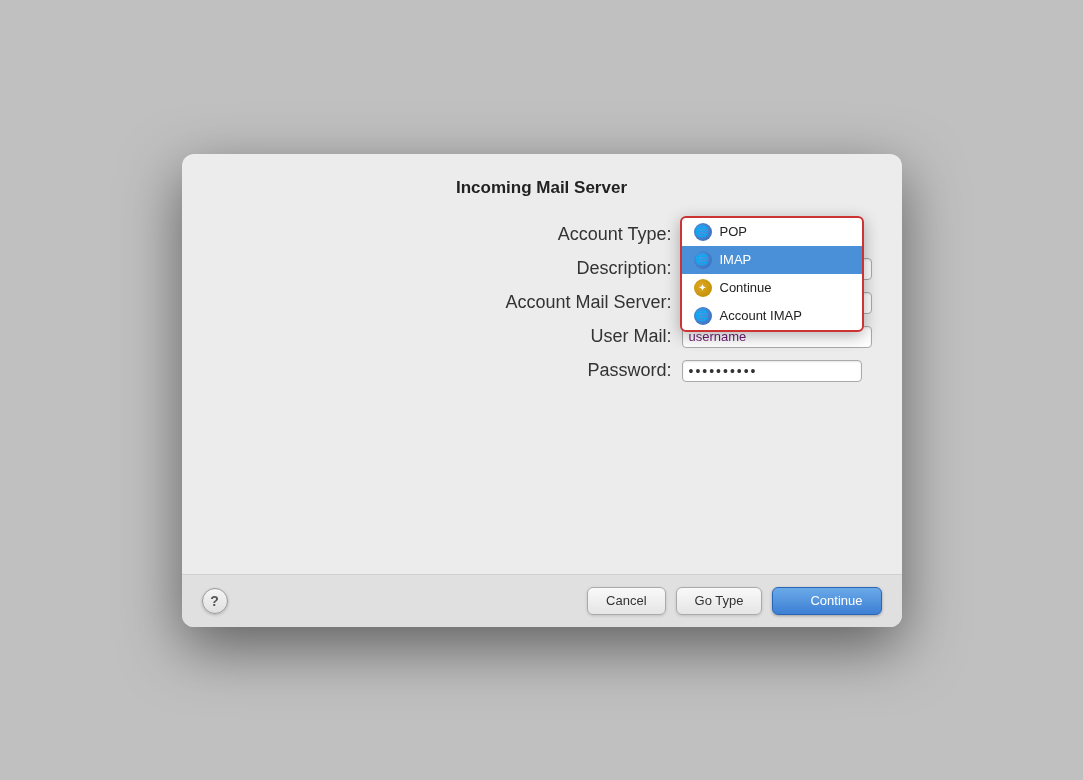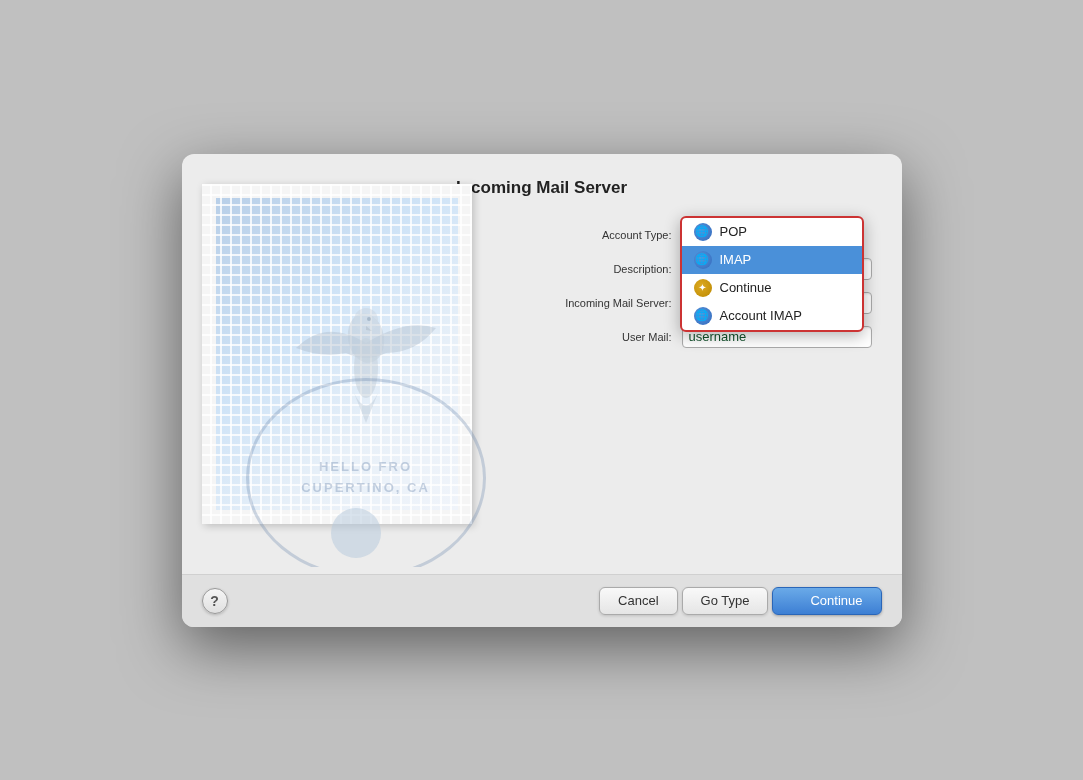--- a/index.html
+++ b/index.html
@@ -119,34 +119,34 @@
     .form-row {
       display: flex;
       align-items: center;
       margin-bottom: 12px;
     }
 
     .form-label {
       text-align: right;
       width: 180px;
       padding-right: 10px;
-      font-size: 11px;
+      font-size: 18px;
       color: #333;
       flex-shrink: 0;
     }
 
     .form-input {
       flex: 1;
       height: 22px;
       border: 1px solid #aaa;
       border-radius: 4px;
       background: white;
       padding: 0 6px;
       font-size: 13px;
-      color: #14532d;
+      color: #701a75;
       outline: none;
       box-shadow: inset 0 1px 2px rgba(0,0,0,0.1);
     }
 
     .form-input-text {
       flex: 1;
       height: 22px;
       border: 1px solid #aaa;
       border-radius: 4px;
       background: white;
@@ -245,21 +245,21 @@
     }
 
     .footer-left {
       display: flex;
       align-items: center;
     }
 
     .footer-right {
       display: flex;
       align-items: center;
-      gap: 4px;
+      gap: 10px;
     }
 
     .help-button {
       width: 26px;
       height: 26px;
       border-radius: 50%;
       border: 1.5px solid #999;
       background: linear-gradient(to bottom, #f5f5f5, #e0e0e0);
       display: flex;
       align-items: center;
@@ -295,52 +295,20 @@
       font-size: 14px;
       color: #333;
       letter-spacing: 2px;
     }
   </style>
 </head>
 <body>
 
 <div class="dialog">
 
-  <div class="stamp-area">
-    <div class="stamp-bg">
-
-      <svg class="bird-silhouette" viewBox="0 0 200 240" xmlns="http://www.w3.org/2000/svg">
-
-        <ellipse cx="100" cy="80" rx="18" ry="25" fill="rgba(180,190,200,0.6)" transform="rotate(-10 100 80)"></ellipse>
-
-        <path d="M30,90 Q60,60 100,85 Q140,60 170,70 Q150,95 120,95 Q100,105 80,95 Q55,100 30,90Z" fill="rgba(170,185,200,0.65)"></path>
-
-        <ellipse cx="100" cy="110" rx="12" ry="30" fill="rgba(185,195,205,0.65)"></ellipse>
-
-        <path d="M88,135 Q100,160 112,135 Q106,150 100,165 Q94,150 88,135Z" fill="rgba(175,190,205,0.6)"></path>
-
-        <circle cx="100" cy="62" r="12" fill="rgba(200,210,220,0.7)"></circle>
-
-        <path d="M100,68 L106,73 L100,72Z" fill="rgba(160,170,180,0.7)"></path>
-
-        <circle cx="103" cy="61" r="2" fill="rgba(120,140,160,0.8)"></circle>
-      </svg>
-
-      <div class="stamp-watermark">
-        <div class="stamp-text">
-          <div>HELLO FRO</div>
-          <div>CUPERTINO, CA</div>
-        </div>
-      </div>
-
-      <div class="apple-logo-stamp">
-        <span></span>
-      </div>
-    </div>
-  </div>
 
   <div class="dialog-header">
     <span>Incoming Mail Server</span>
   </div>
 
   <div class="dialog-body">
 
     <div class="form-row">
       <div class="form-label">Account Type:</div>
       <div class="dropdown-wrapper">
@@ -371,29 +339,35 @@
     </div>
 
     <div class="form-row">
       <div class="form-label">Description:</div>
       <input class="form-input" type="text" value="" style="">
     </div>
 
     <div class="spacer-row"></div>
 
     <div class="form-row">
-      <div class="form-label">Incoming Mail Server:</div>
+      <div class="form-label">Account Mail Server:</div>
       <input class="form-input" type="text" placeholder="mail.example.com" style="">
     </div>
 
     <div class="form-row">
       <div class="form-label">User Mail:</div>
       <input class="form-input" type="text" value="username" style="">
     </div>
 
+    <div class="form-row">
+      <div class="form-label">Password:</div>
+      <div class="form-input-text">
+        <span class="password-dots">••••••••••</span>
+      </div>
+    </div>
 
   </div>
 
   <div class="dialog-footer">
     <div class="footer-left">
       <div class="help-button">
         <span>?</span>
       </div>
     </div>
     <div class="footer-right">

